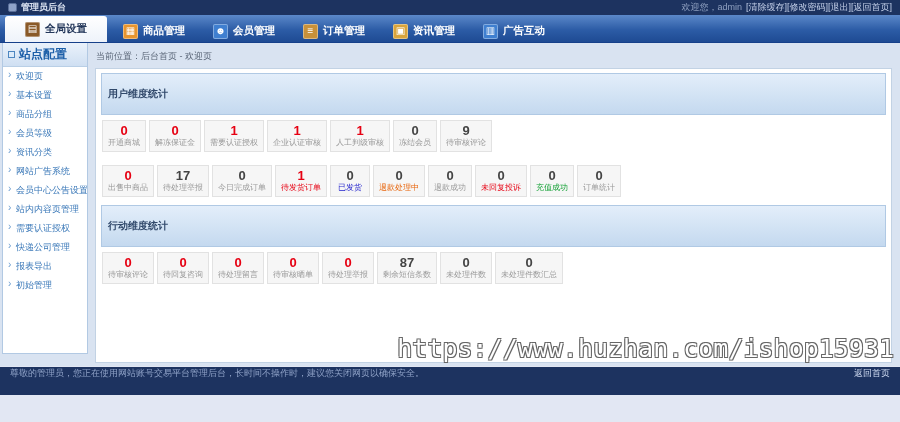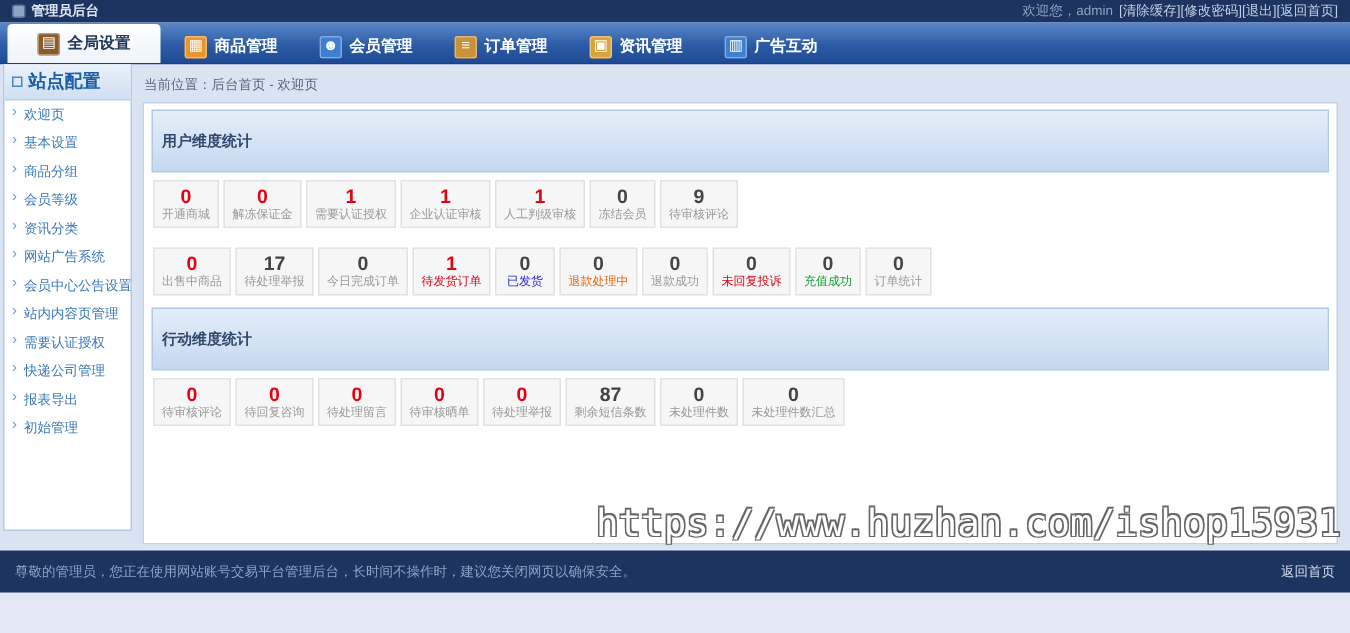--- a/index.html
+++ b/index.html
@@ -93,21 +93,21 @@
   
   .watermark {
     position:absolute; top:334px; right:6px; z-index:6;
     font-family:"DejaVu Sans Mono","Liberation Mono",monospace;
     font-size:25px; color:#ffffff; white-space:nowrap;
     text-shadow:-1px -1px 0 #666,1px -1px 0 #666,-1px 1px 0 #666,1px 1px 0 #666;
   }
   
   .footer {
     position:absolute; left:0; right:0; top:367px; height:28px;
-    background:#1d3360; display:flex; align-items:center;
+    background:#1d3360; display:flex; 
     justify-content:space-between; padding:0 10px;
     font-size:9px; color:#8ea1c6;
   }
   .footer-link { color:#d0dcf2; text-decoration:none; cursor:pointer; }
 </style>
 </head>
 <body>
 
 <div class="topbar">
   <span class="topbar-ico"></span>

